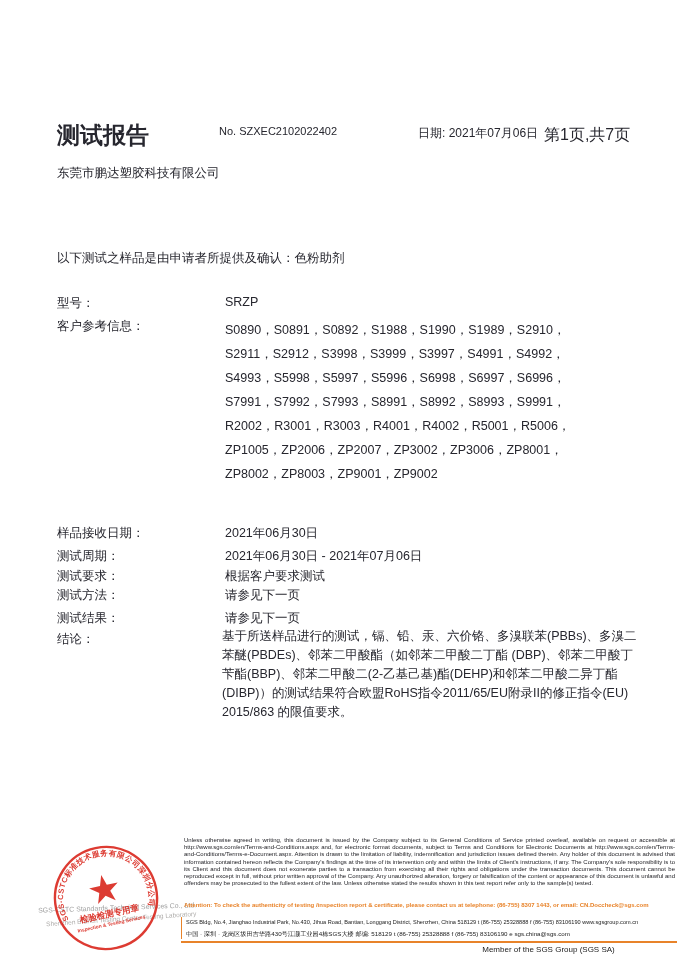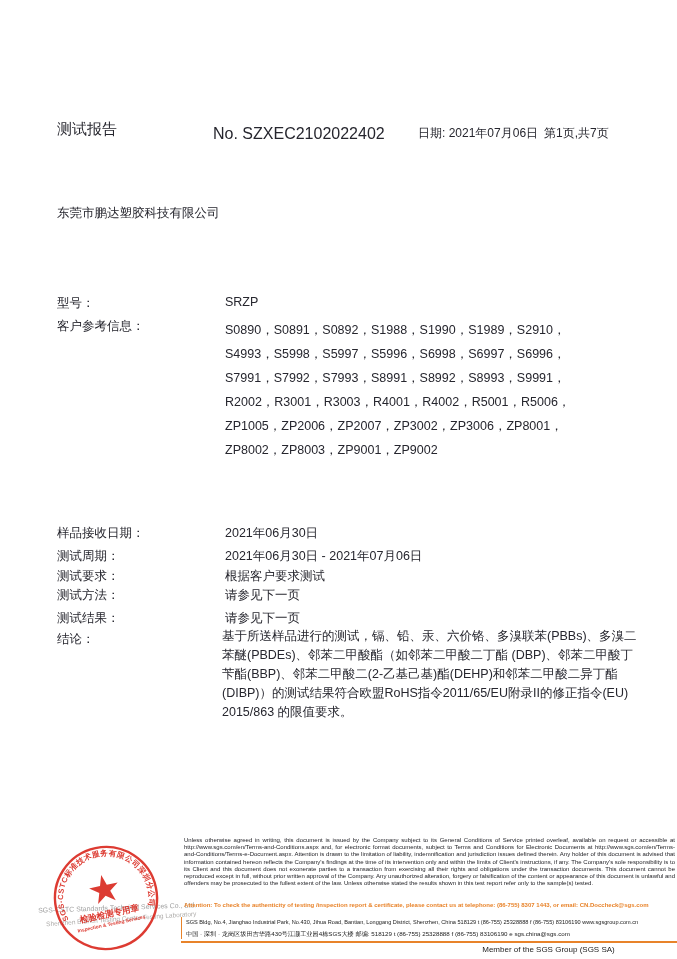--- a/index.html
+++ b/index.html
@@ -23,26 +23,26 @@
   .logo-text{
     position:absolute; left:26px; top:2px;
     font-size:50px; line-height:56px; font-weight:bold;
     color:var(--logo-gray); letter-spacing:-2px;
     font-family:"DejaVu Sans","Liberation Sans",sans-serif;
   }
   .logo-hline{ position:absolute; left:0; top:58px; width:146px; height:2px; background:var(--brand-orange); }
   .logo-vline{ position:absolute; left:126px; top:-1px; width:2px; height:70px; background:var(--brand-orange); }
 
   
-  .report-title{ position:absolute; left:57px; top:120px; font-size:15px; font-weight:normal; }
-  .report-no{ position:absolute; left:213px; top:125px; font-size:16px; }
+  .report-title{ position:absolute; left:57px; top:120px; font-size:23px; font-weight:bold; }
+  .report-no{ position:absolute; left:219px; top:125px; font-size:11px; }
   .report-date{ position:absolute; left:418px; top:125px; font-size:12px; }
-  .report-page{ position:absolute; left:544px; top:125px; font-size:12px; }
+  .report-page{ position:absolute; left:544px; top:125px; font-size:16px; }
 
-  .company-name{ position:absolute; left:57px; top:165px; font-size:12.5px;margin-top:40px; }
+  .company-name{ position:absolute; left:57px; top:165px; font-size:12.5px; }
   .company-addr{ position:absolute; left:57px; top:189px; font-size:12.5px; }
 
   .intro-line{ position:absolute; left:57px; top:250px; font-size:12.5px; }
 
   
   .row{ position:absolute; left:57px; font-size:12.5px; width:600px; }
   .row .lab{ display:inline-block; }
   .row .val{ position:absolute; left:168px; top:0; white-space:nowrap; }
   .ref-lines{ position:absolute; left:225px; top:318px; font-size:12.5px; line-height:24px; }
   .concl-para{
@@ -85,30 +85,32 @@
 <div class="page">
 
 
   <div class="report-title">测试报告</div>
   <div class="report-no">No. SZXEC2102022402</div>
   <div class="report-date">日期: 2021年07月06日</div>
   <div class="report-page">第1页,共7页</div>
 
   <div class="company-name">东莞市鹏达塑胶科技有限公司</div>
 
+  <div class="intro-line">以下测试之样品是由申请者所提供及确认：色粉助剂</div>
 
   <div class="row" style="top:318px">
     <span class="lab">客户参考信息：</span>
   </div>
   <div class="row" style="top:295px">
     <span class="lab">型号：</span>
     <span class="val">SRZP</span>
   </div>
   <div class="ref-lines">
     <div>S0890，S0891，S0892，S1988，S1990，S1989，S2910，</div>
+    <div>S2911，S2912，S3998，S3999，S3997，S4991，S4992，</div>
     <div>S4993，S5998，S5997，S5996，S6998，S6997，S6996，</div>
     <div>S7991，S7992，S7993，S8991，S8992，S8993，S9991，</div>
     <div>R2002，R3001，R3003，R4001，R4002，R5001，R5006，</div>
     <div>ZP1005，ZP2006，ZP2007，ZP3002，ZP3006，ZP8001，</div>
     <div>ZP8002，ZP8003，ZP9001，ZP9002</div>
   </div>
   <div class="row" style="top:525px">
     <span class="lab">样品接收日期：</span>
     <span class="val">2021年06月30日</span>
   </div>

